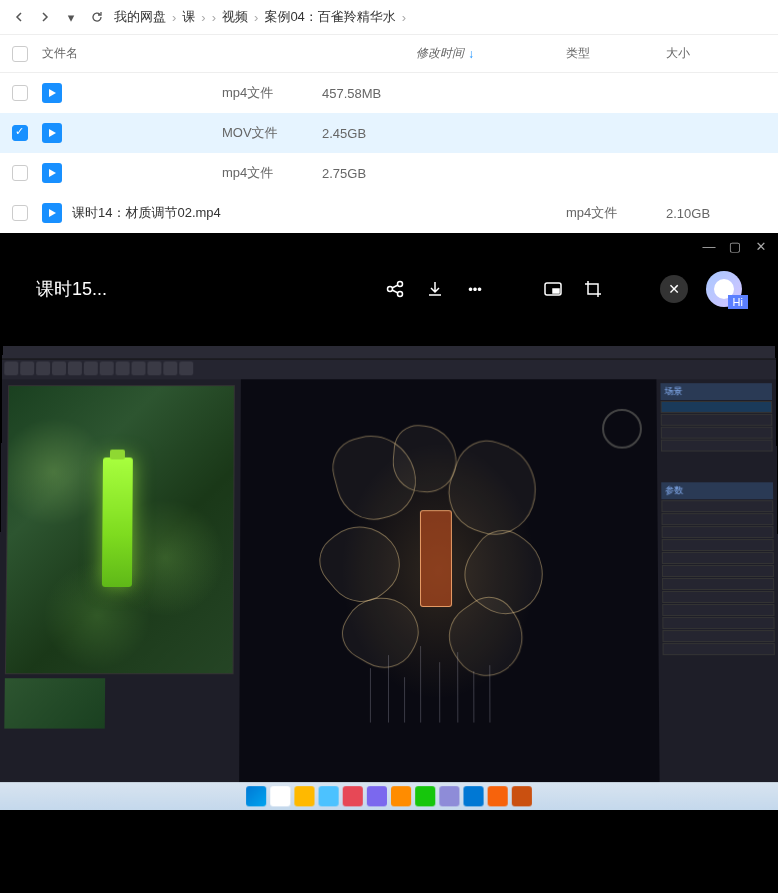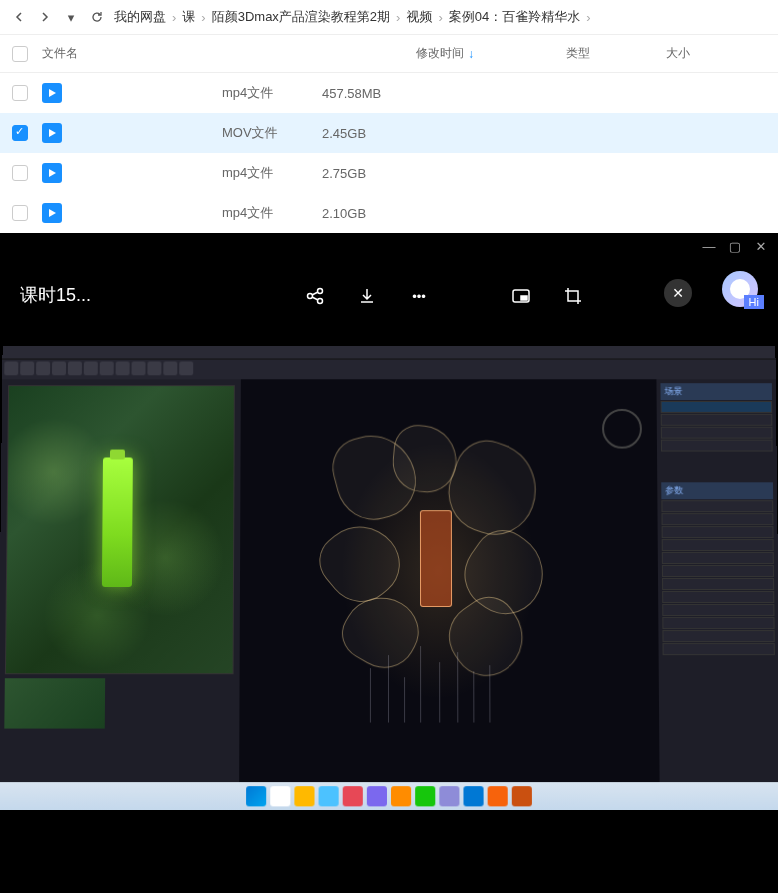--- a/index.html
+++ b/index.html
@@ -9,21 +9,21 @@
     .nav-bar { display: flex; align-items: center; padding: 8px 10px; gap: 8px; border-bottom: 1px solid #eee; }
     .nav-arrow { width: 18px; height: 18px; display: flex; align-items: center; justify-content: center; cursor: pointer; color: #555; }
     .breadcrumb { display: flex; align-items: center; gap: 6px; color: #333; font-size: 13px; }
     .crumb { cursor: pointer; white-space: nowrap; }
     .crumb-sep { color: #aaa; }
     
     
     .table-header { display: flex; align-items: center; padding: 10px 12px; border-bottom: 1px solid #eee; color: #666; font-size: 12px; }
     .col-check { width: 30px; }
     .col-name { flex: 1; }
-    .col-date { width: 150px; display: flex; align-items: center; gap: 4px; }
+    .col-date { width: 150px; display: flex; align-items: center; gap: 4px; font-style: italic; }
     .col-type { width: 100px; }
     .col-size { width: 100px; }
     .sort-icon { color: #1890ff; }
     
     
     .file-row { display: flex; align-items: center; padding: 10px 12px; cursor: pointer; }
     .file-row.selected { background: #e6f4ff; }
     .checkbox { width: 16px; height: 16px; border: 1px solid #ccc; border-radius: 3px; background: #fff; }
     .checkbox.checked { background: #1890ff; border-color: #1890ff; position: relative; }
     .checkbox.checked::after { content: "✓"; color: #fff; font-size: 11px; position: absolute; top: -1px; left: 2px; }
@@ -32,21 +32,21 @@
     .file-name { flex: 1; color: #333; }
     .file-date { width: 150px; color: #666; }
     .file-type { width: 100px; color: #666; }
     .file-size { width: 100px; color: #666; }
     
     
     .video-section { background: #000; position: relative; }
     .video-titlebar { display: flex; justify-content: flex-end; padding: 6px 10px; gap: 12px; }
     .win-btn { width: 14px; height: 14px; color: #aaa; cursor: pointer; display: flex; align-items: center; justify-content: center; }
     
-    .video-toolbar { display: flex; align-items: flex-end; padding: 12px 20px; gap: 30px; color: #fff; }
+    .video-toolbar { display: flex; align-items: center; padding: 12px 36px; gap: 18px; color: #fff; }
     .video-title { font-size: 18px; font-weight: 500; flex: 0 0 auto; margin-right: auto; }
     .toolbar-icon { width: 22px; height: 22px; cursor: pointer; color: #fff; display:flex; align-items:center; justify-content:center;}
     .toolbar-gap { width: 20px; }
     .close-round { width: 28px; height: 28px; border-radius: 50%; background: #333; display: flex; align-items: center; justify-content: center; cursor: pointer; color: #fff; font-size: 14px; }
     .pill-btn { border: 1px solid #555; border-radius: 20px; padding: 7px 16px; color: #fff; cursor: pointer; font-size: 13px; }
     .avatar-badge { width: 36px; height: 36px; border-radius: 50%; background: linear-gradient(135deg,#a8c8ff,#d4c4ff); position: relative; display:flex; align-items:center; justify-content:center;}
     .avatar-badge::before { content:""; width:20px; height:20px; background:#fff; border-radius:50%; position:absolute; }
     .hi-badge { position: absolute; right: -6px; bottom: -2px; background: #5b7fff; color: #fff; font-size: 11px; padding: 1px 5px; border-radius: 0; }
     
     
@@ -107,21 +107,20 @@
   <div class="nav-arrow">
       <svg width="12" height="12" viewBox="0 0 12 12">
         <path d="M10 6a4 4 0 11-1.2-2.8M10 1v3H7" stroke="#555" fill="none" stroke-width="1.3"></path>
       </svg>
     </div>
   <div class="breadcrumb">
     <span class="crumb">我的网盘</span>
       <span class="crumb-sep">›</span>
     <span class="crumb">课</span>
       <span class="crumb-sep">›</span>
-    <span class="crumb">陌颜3Dmax产品渲染教程第2期</span>
       <span class="crumb-sep">›</span>
     <span class="crumb">视频</span>
       <span class="crumb-sep">›</span>
     <span class="crumb">案例04：百雀羚精华水</span>
       <span class="crumb-sep">›</span>
   </div>
 </div>
 
 <div class="table-header">
   <div class="col-check">
@@ -180,20 +179,21 @@
 
 <div class="file-row">
   <div class="col-check">
       <div class="checkbox"></div>
     </div>
   <div class="file-icon">
       <svg width="10" height="10" viewBox="0 0 10 10">
         <path d="M2 1l7 4-7 4z"></path>
       </svg>
     </div>
+  <div class="file-name">课时14：材质调节02.mp4</div>
   <div class="file-date"></div>
   <div class="file-type">mp4文件</div>
   <div class="file-size">2.10GB</div>
 </div>
 
 <div class="video-section">
   <div class="video-titlebar">
     <div class="win-btn">—</div>
     <div class="win-btn">▢</div>
     <div class="win-btn">✕</div>

